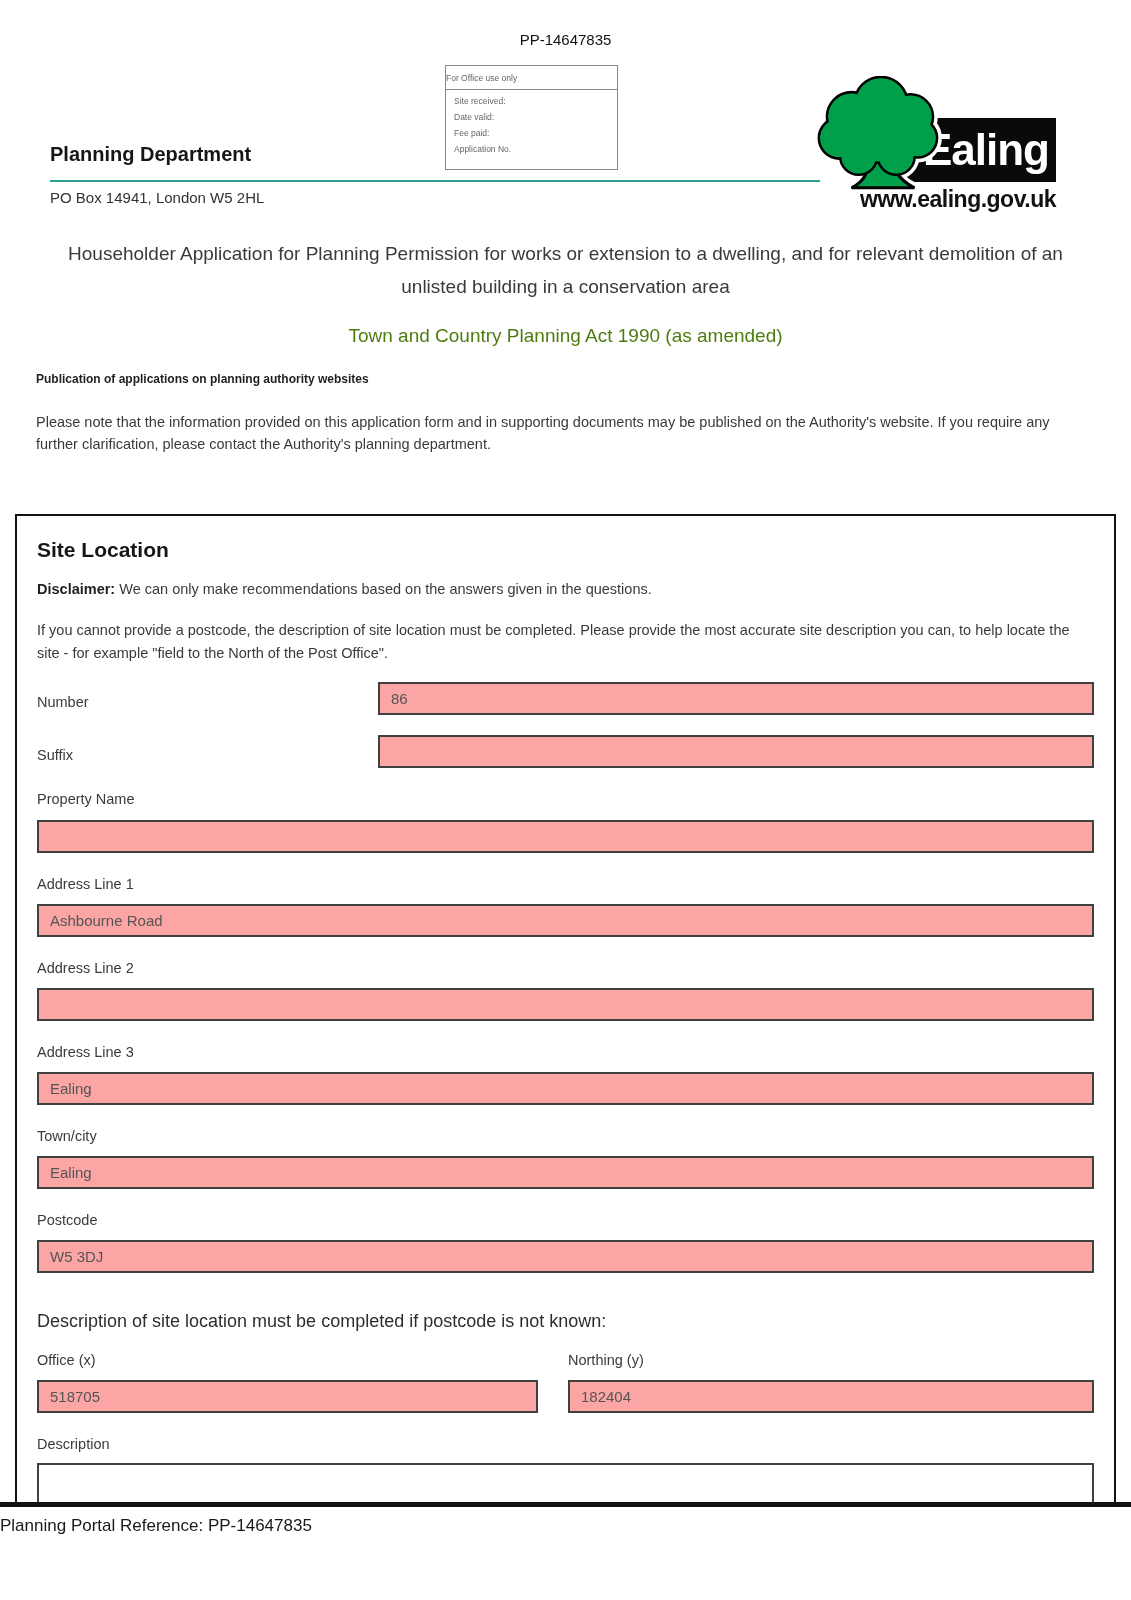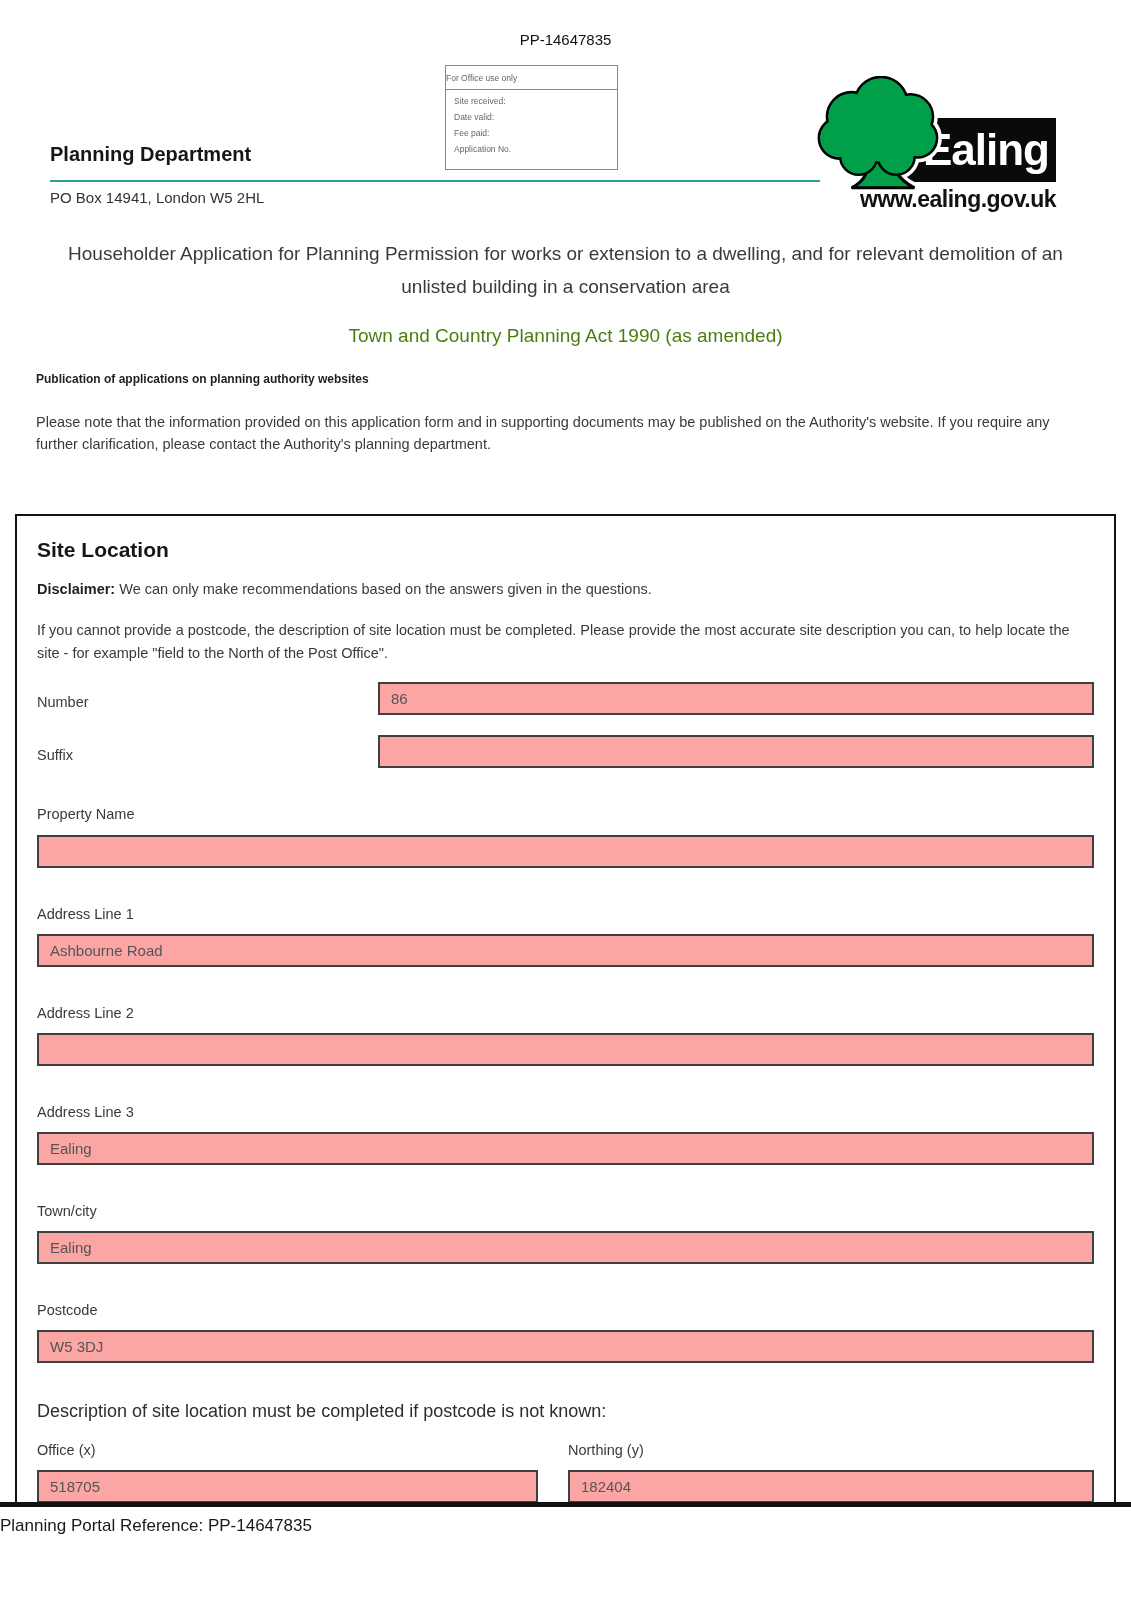--- a/index.html
+++ b/index.html
@@ -52,21 +52,21 @@
     border:2px solid #111; border-bottom:none;
     padding:0 20px; overflow:hidden; position:relative;
   }
   .site-heading { margin-top:22px; font-size:21px; font-weight:bold; color:#161616; }
   .disclaimer { margin-top:19px; font-size:14.5px; color:#3a3a3a; }
   .disclaimer b { color:#1f1f1f; }
   .instructions { margin-top:22px; font-size:14.5px; line-height:23px; color:#3a3a3a; }
   .field-row { display:flex; margin-top:17px; align-items:center; }
   .field-row .flabel { width:341px; padding-top:7px; font-size:14.5px; color:#3a3a3a; }
   .field-row .finput { flex:1; }
-  .flabel-block { margin-top:38px; font-size:14.5px; color:#3a3a3a; }
+  .flabel-block { margin-top:23px; font-size:14.5px; color:#3a3a3a; }
   input.fld {
     display:block; width:100%; height:33px;
     border:2px solid #404040; background:#fca5a5;
     font-family:"Liberation Sans","DejaVu Sans",sans-serif;
     font-size:15px; color:#555; padding:0 11px; outline:none;
   }
   .mt12 { margin-top:12px; }
   .desc-heading { margin-top:38px; font-size:18px; color:#2d2d2d; }
   .coord-row { display:flex; margin-top:20px; }
   .coord-col-l { width:501px; margin-right:30px; }

